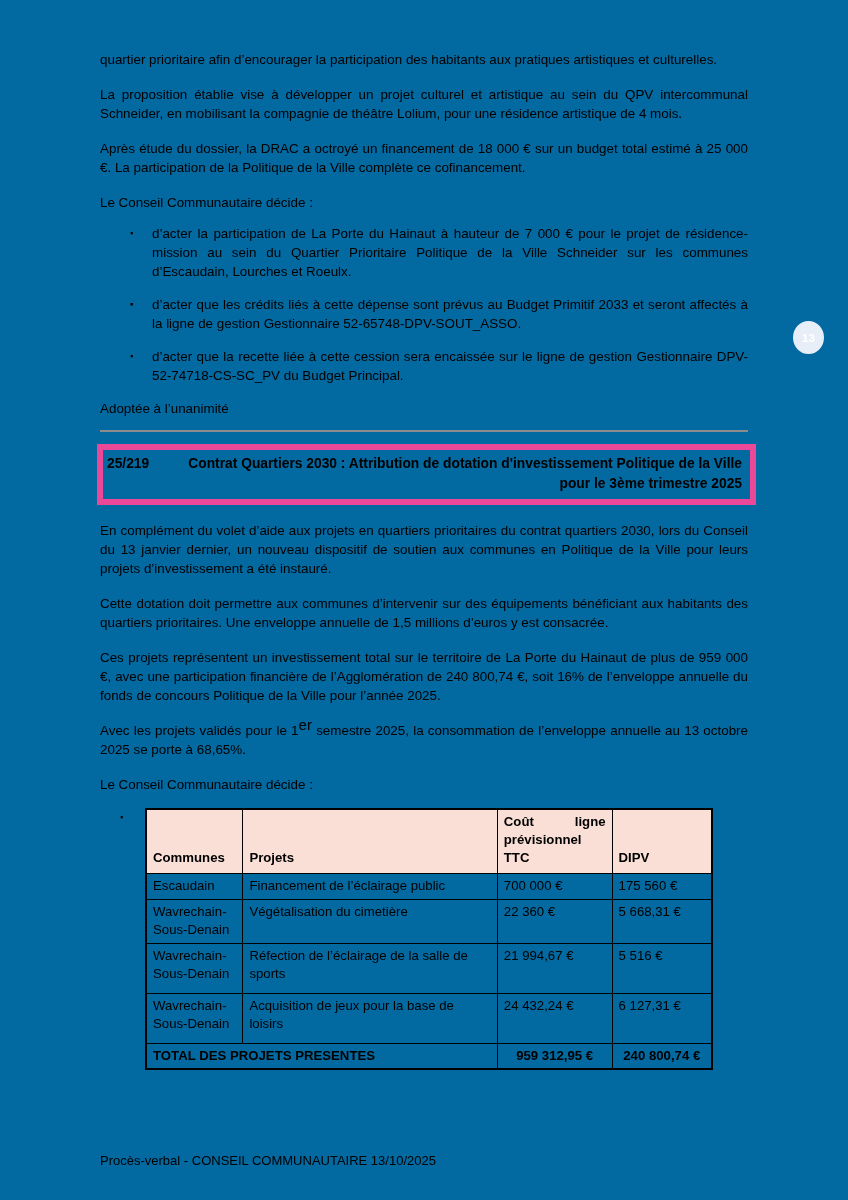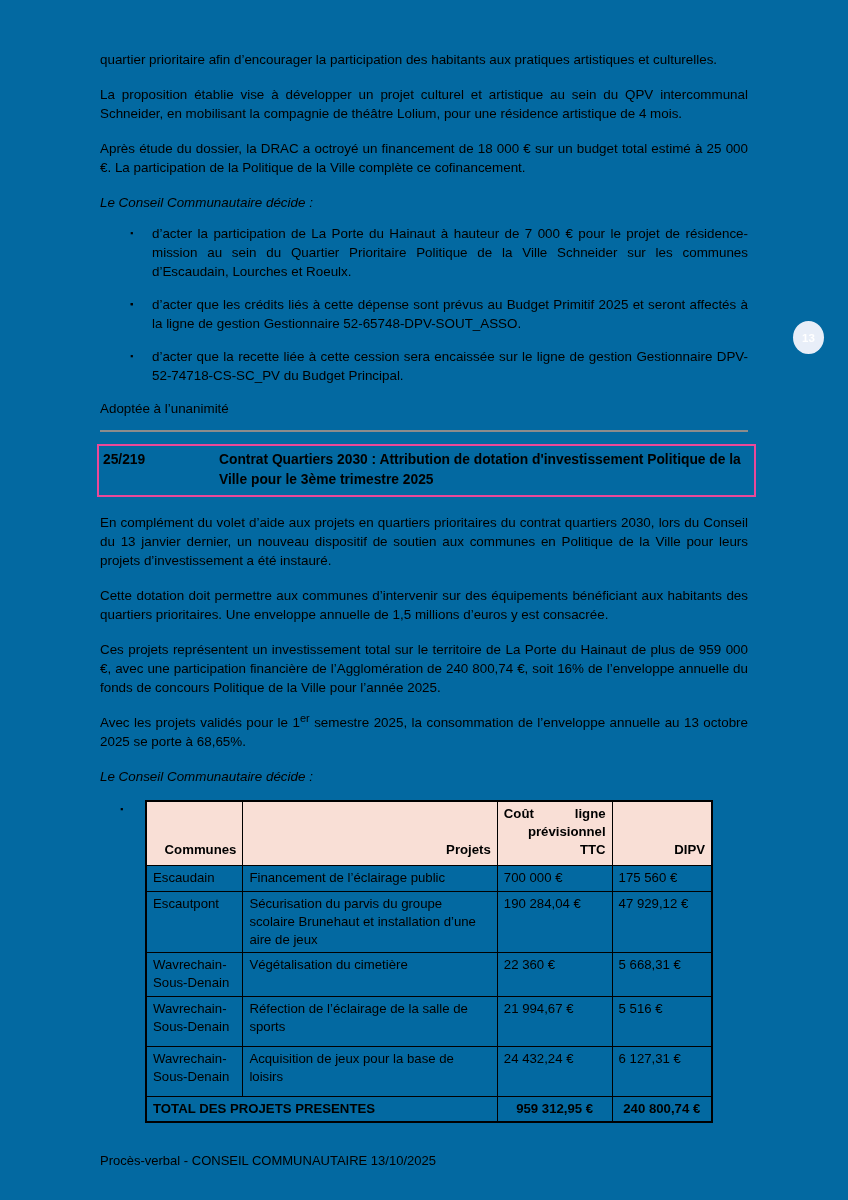--- a/index.html
+++ b/index.html
@@ -14,51 +14,50 @@
     width:848px; height:1200px;
     background:#0369a1;
     overflow:hidden;
   }
   .content {
     padding:50px 100px 0 100px;
     font-size:13.4px;
     line-height:19px;
   }
   .para { text-align:justify; margin-bottom:16px; }
-  .plain { margin-bottom:12px;font-style:italic; }
+  .plain { margin-bottom:12px; }
   .bullets { margin:0; }
   .bullet {
     position:relative;
     margin-bottom:14px;
     text-align:justify;
   }
   .bullet.ind1 { padding-left:52px; }
   .bullet.ind1 .marker { position:absolute; left:30px; top:0; }
   .bullet.ind2 { padding-left:40px; }
   .bullet.ind2 .marker { position:absolute; left:20px; top:0; }
   .marker { font-size:9px; line-height:19px; }
   .adopted { margin-bottom:0; }
   .rule {
     border:none;
     border-top:2px solid #8C8C8C;
     margin:12px 0 12px 0;
   }
   .delib-box {
-    border:2px solid #ec4899;
+    border:6px solid #ec4899;
     display:flex;
     padding:4px 8px 5px 4px;
     margin:0 -8px 16px -3px;
     font-weight:bold;
     font-size:13.8px;
     line-height:20px;
-    gap:40px;
   }
   .delib-number { width:76px; flex:none; }
-  .delib-title { flex:1; }
-  sup.er { font-size:11px; vertical-align:super; line-height:0; }
+  .delib-title { flex:1;text-align:right; }
+  sup.er { font-size:15px; vertical-align:super; line-height:0; }
 
   table.projects {
     border-collapse:collapse;
     margin-left:45px;
     width:568px;
     font-size:13.2px;
     line-height:18px;
     border:2px solid #000;
   }
   table.projects th, table.projects td {
@@ -67,21 +66,20 @@
     vertical-align:top;
     text-align:left;
     font-weight:normal;
   }
   table.projects th {
     background:#F9DFD6;
     font-weight:bold;
     vertical-align:bottom;
     height:46px;
     padding-bottom:6px;
-    text-align:right;
   }
   .col-commune { width:97px; }
   .col-projet  { width:256px; }
   .col-cout    { width:115px; }
   .col-dipv    { width:100px; }
   .cout-line1 { display:flex; justify-content:space-between; }
   td.projet-cell { text-align:justify; }
   td.money { white-space:nowrap; }
   tr.r1 td { height:26px; }
   tr.r2 td { height:56px; }
@@ -125,21 +123,21 @@
     <div class="bullets">
       <div class="bullet ind1">
         <span class="marker">▪</span>
         <span>d’acter la participation de La Porte du Hainaut à hauteur de 7 000 € pour le projet de résidence-mission au sein du Quartier Prioritaire Politique de la Ville Schneider sur les communes d’Escaudain, Lourches et Roeulx.</span>
       </div>
       <div class="bullet ind1">
         <span class="marker">▪</span>
       </div>
       <div class="bullet ind1">
         <span class="marker">▪</span>
-        <span>d’acter que les crédits liés à cette dépense sont prévus au Budget Primitif 2025 et seront affectés à la ligne de gestion Gestionnaire 52-65748-DPV-SOUT_ASSO.</span>
+        <span>d’acter que les crédits liés à cette dépense sont prévus au Budget Primitif 2033 et seront affectés à la ligne de gestion Gestionnaire 52-65748-DPV-SOUT_ASSO.</span>
       </div>
       <div class="bullet ind1">
         <span class="marker">▪</span>
         <span>d’acter que la recette liée à cette cession sera encaissée sur le ligne de gestion Gestionnaire DPV-52-74718-CS-SC_PV du Budget Principal.</span>
       </div>
     </div>
 
     <p class="adopted">Adoptée à l’unanimité</p>
 
     <hr class="rule">
@@ -182,26 +180,20 @@
           <th>DIPV</th>
         </tr>
       </thead>
       <tbody>
         <tr class="r1">
           <td>Escaudain</td>
           <td class="projet-cell">Financement de l’éclairage public</td>
           <td class="money">700 000 €</td>
           <td class="money">175 560 €</td>
         </tr>
-        <tr class="r2">
-          <td>Escautpont</td>
-          <td class="projet-cell">Sécurisation du parvis du groupe scolaire Brunehaut et installation d’une aire de jeux</td>
-          <td class="money">190 284,04 €</td>
-          <td class="money">47 929,12 €</td>
-        </tr>
         <tr class="r3">
           <td>Wavrechain-Sous-Denain</td>
           <td class="projet-cell">Végétalisation du cimetière</td>
           <td class="money">22 360 €</td>
           <td class="money">5 668,31 €</td>
         </tr>
         <tr class="r4">
           <td>Wavrechain-Sous-Denain</td>
           <td class="projet-cell">Réfection de l’éclairage de la salle de sports</td>
           <td class="money">21 994,67 €</td>

